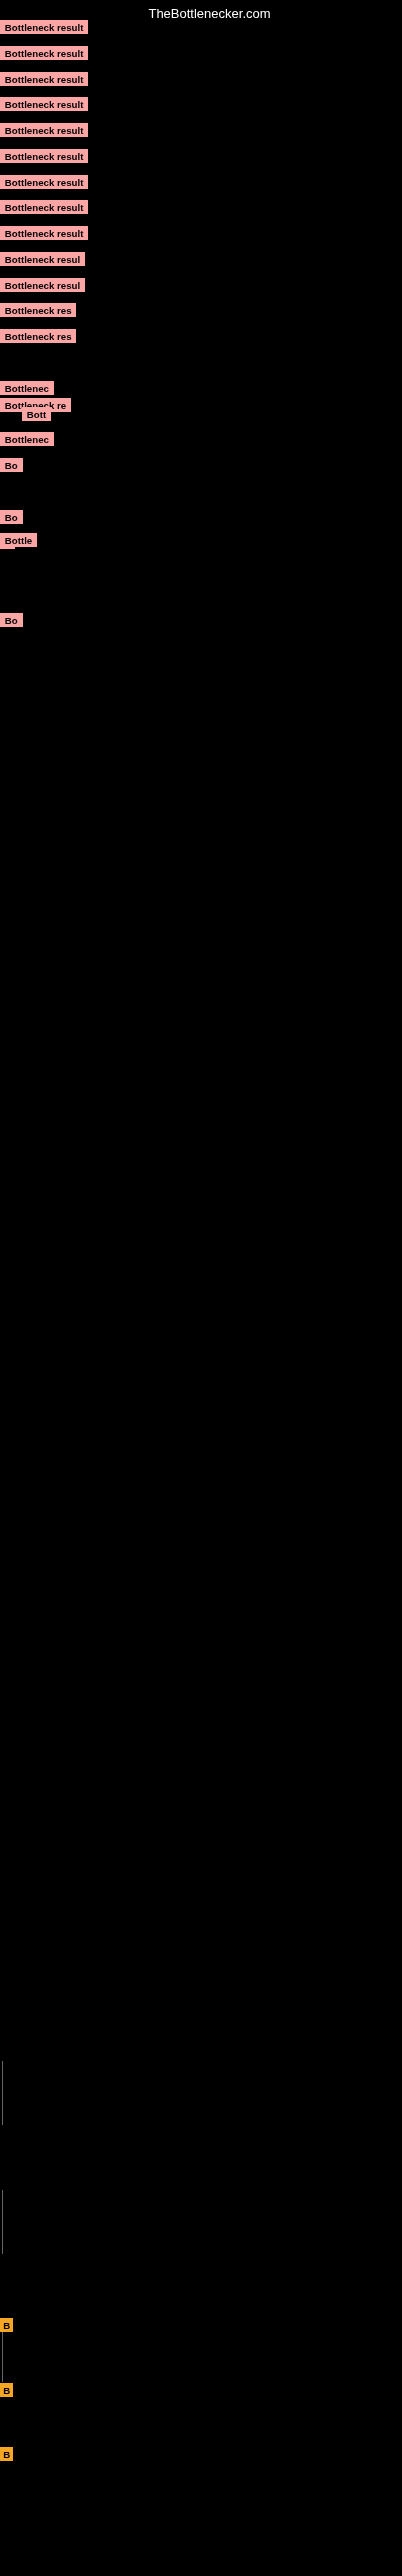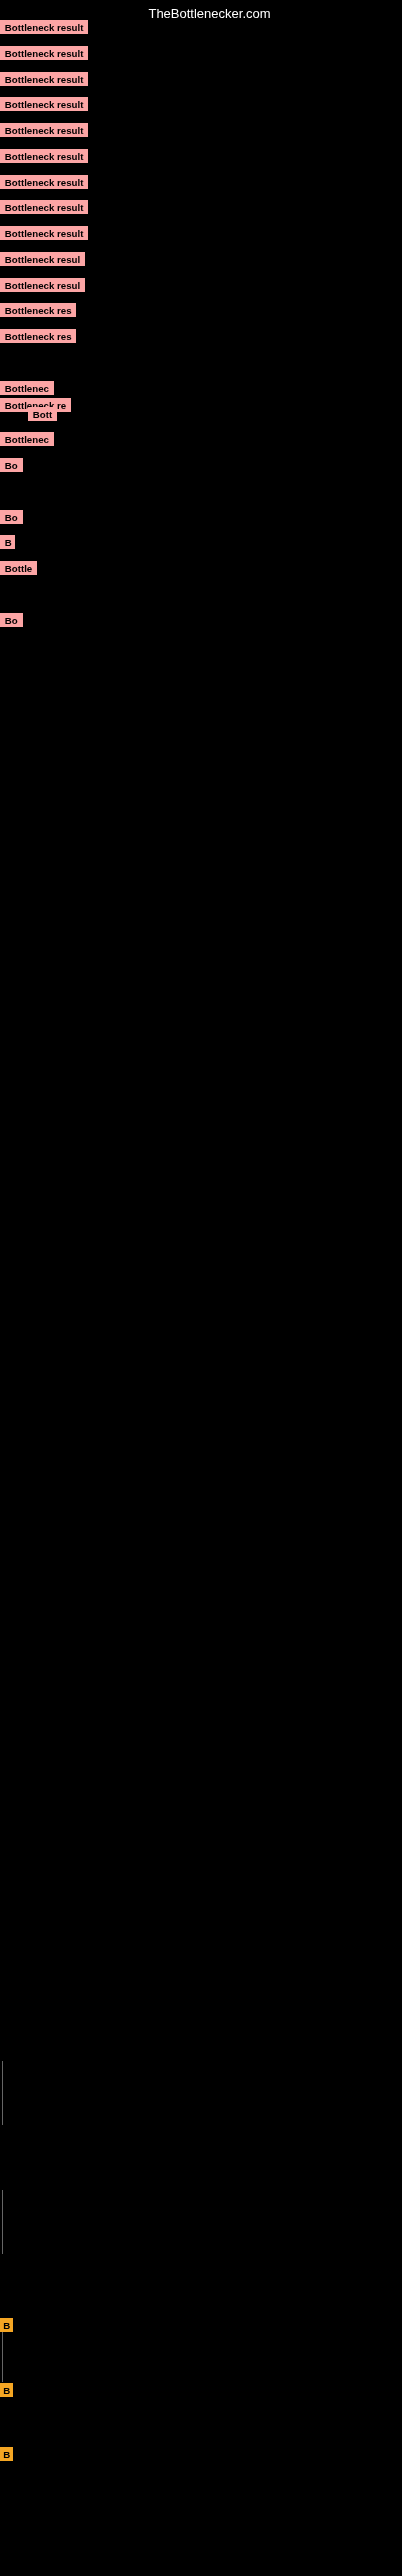--- a/index.html
+++ b/index.html
@@ -68,26 +68,26 @@
 <div class="badge-container" style="top: 149px; left: 0px;"><span class="bottleneck-badge" style="max-width: 89px;">Bottleneck result</span></div>
 <div class="badge-container" style="top: 175px; left: 0px;"><span class="bottleneck-badge" style="max-width: 89px;">Bottleneck result</span></div>
 <div class="badge-container" style="top: 200px; left: 0px;"><span class="bottleneck-badge" style="max-width: 89px;">Bottleneck result</span></div>
 <div class="badge-container" style="top: 226px; left: 0px;"><span class="bottleneck-badge" style="max-width: 89px;">Bottleneck result</span></div>
 <div class="badge-container" style="top: 252px; left: 0px;"><span class="bottleneck-badge" style="max-width: 85px;">Bottleneck resul</span></div>
 <div class="badge-container" style="top: 278px; left: 0px;"><span class="bottleneck-badge" style="max-width: 85px;">Bottleneck resul</span></div>
 <div class="badge-container" style="top: 303px; left: 0px;"><span class="bottleneck-badge" style="max-width: 76px;">Bottleneck res</span></div>
 <div class="badge-container" style="top: 329px; left: 0px;"><span class="bottleneck-badge" style="max-width: 76px;">Bottleneck res</span></div>
 <div class="badge-container" style="top: 355px; left: 0px; margin-top: 43px;"><span class="bottleneck-badge" style="max-width: 71px;">Bottleneck re</span></div>
 <div class="badge-container" style="top: 381px; left: 0px;"><span class="bottleneck-badge" style="max-width: 60px;">Bottlenec</span></div>
-<div class="badge-container" style="top: 407px; left: 12px; padding-left: 16px;"><span class="bottleneck-badge" style="max-width: 36px;">Bott</span></div>
+<div class="badge-container" style="top: 407px; left: 6px; padding-left: 16px;"><span class="bottleneck-badge" style="max-width: 36px;">Bott</span></div>
 <div class="badge-container" style="top: 432px; left: 0px;"><span class="bottleneck-badge" style="max-width: 55px;">Bottlenec</span></div>
 <div class="badge-container" style="top: 458px; left: 0px;"><span class="bottleneck-badge" style="max-width: 22.5px;">Bo</span></div>
 <div class="badge-container" style="top: 510px; left: 0px;"><span class="bottleneck-badge" style="max-width: 22.5px;">Bo</span></div>
 <div class="badge-container" style="top: 535px; left: 0px;"><span class="bottleneck-badge" style="max-width: 14.5px;">B</span></div>
-<div class="badge-container" style="top: 561px; left: 0px;"><span class="bottleneck-badge" style="max-width: 44px;">Bottle</span></div>
+<div class="badge-container" style="top: 533px; left: 0px;"><span class="bottleneck-badge" style="max-width: 44px;">Bottle</span></div>
 <div class="badge-container" style="top: 613px; left: 0px;"><span class="bottleneck-badge" style="max-width: 22.5px;">Bo</span></div>
 <div class="vertical-line" style="top: 2061px; height: 64px;"></div>
 <div class="vertical-line" style="top: 2190px; height: 64px;"></div>
 <div class="vertical-line" style="top: 2318px; height: 64px;"></div>
 <div class="small-badge" style="top: 2318px;">B</div>
 <div class="small-badge" style="top: 2383px;">B</div>
 <div class="small-badge" style="top: 2447px;">B</div>
 
 
 </body></html>

